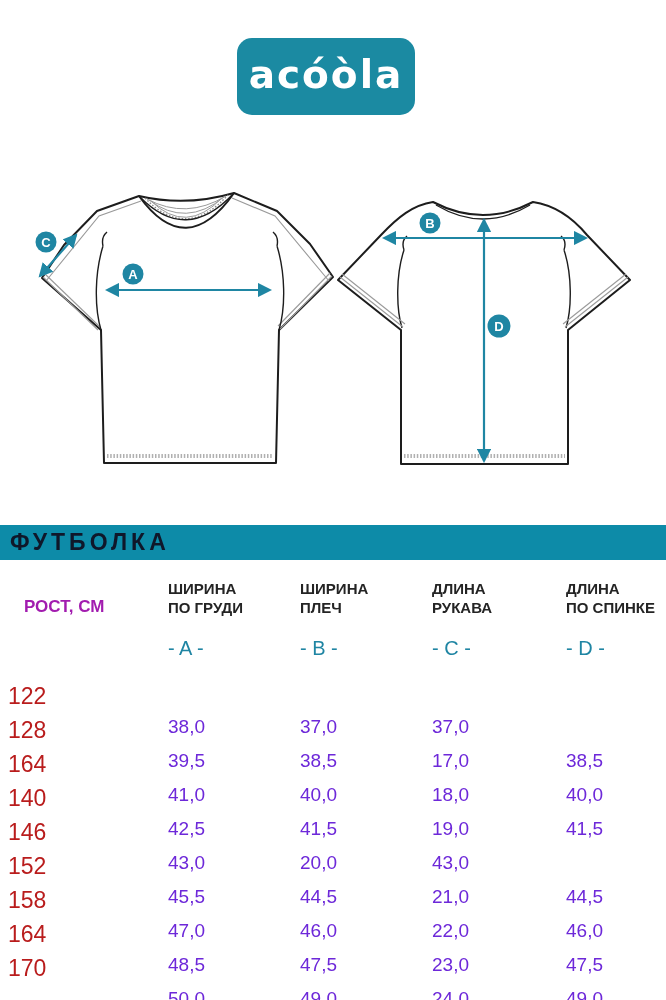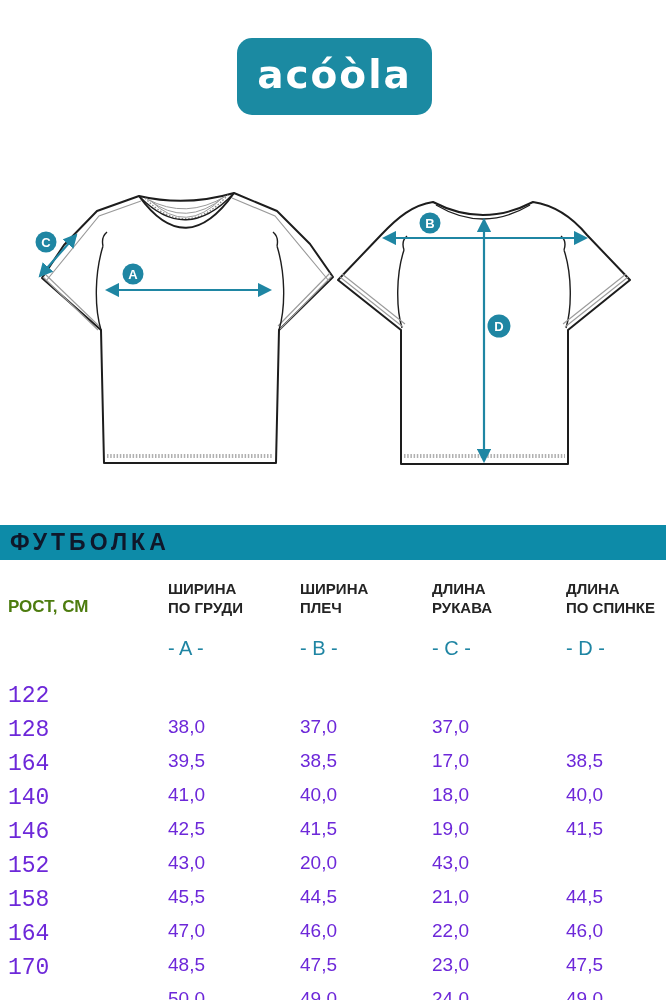--- a/index.html
+++ b/index.html
@@ -4,21 +4,21 @@
 <style>
   html,body{margin:0;padding:0;}
   body{
     width:666px;height:1000px;background:#ffffff;overflow:hidden;position:relative;
     font-family:"Liberation Sans", sans-serif;color:#1c1c1c;
   }
   .abs{position:absolute;}
 
   
   .logo{
-    left:237px;top:38px;width:195px;height:77px;border-radius:15px;
+    left:237px;top:38px;width:178px;height:77px;border-radius:15px;
     background:#1b8aa2;display:flex;align-items:center;justify-content:center;
   }
   .logo span{
     font-family:"DejaVu Sans", sans-serif;font-weight:bold;font-size:39px;
     color:#ffffff;letter-spacing:2px;line-height:1;padding-bottom:4px;
   }
 
   
   svg.diagram{left:0;top:160px;}
 
@@ -31,26 +31,26 @@
     color:#0f172a;font-weight:bold;font-size:23px;letter-spacing:4px;padding-left:10px;
   }
 
   
   .tgrid{
     display:grid;grid-template-columns:160px 132px 132px 134px 100px;
     padding-left:8px;width:658px;
   }
   .thead{top:579px;}
   .thead .hcell{font-size:15px;font-weight:bold;line-height:19px;color:#242424;}
-  .thead .rowhdr{display:flex;align-items:flex-end;font-size:17px;font-weight:bold;color:#4d7c0f;padding-bottom:0px;}
+  .thead .rowhdr{display:flex;align-items:flex-end;font-size:17px;font-weight:bold;color:#a21caf;padding-bottom:0px;margin-left:16px;}
   .letters{top:638px;}
   .letters .lcell{font-size:20px;color:#1f85a3;line-height:20px;}
   .rows{top:679px;}
   .trow{height:34px;}
-  .trow .hgt{font-size:23px;color:#6d28d9;line-height:34px;font-family:Liberation Mono, monospace;}
+  .trow .hgt{font-size:23px;color:#b91c1c;line-height:34px;}
   .trow .val{font-size:19px;color:#6d28d9;line-height:34px;margin-top:31px;}
 </style>
 </head>
 <body>
 
 <div class="abs logo">
   <span>acóòla</span>
 </div>
 
 <svg class="abs diagram" width="666" height="330" viewBox="0 0 666 330">

